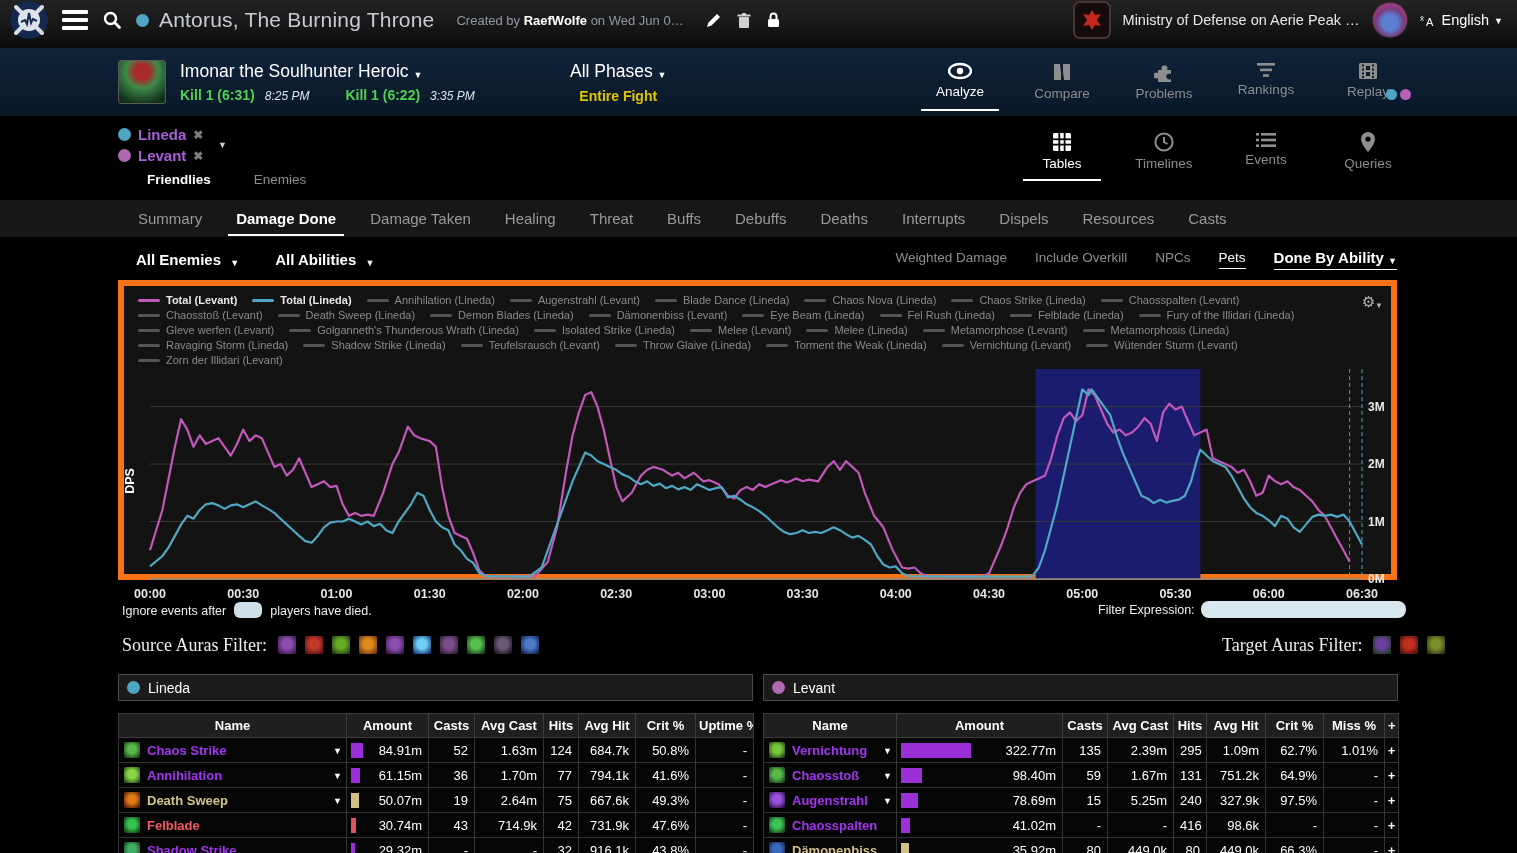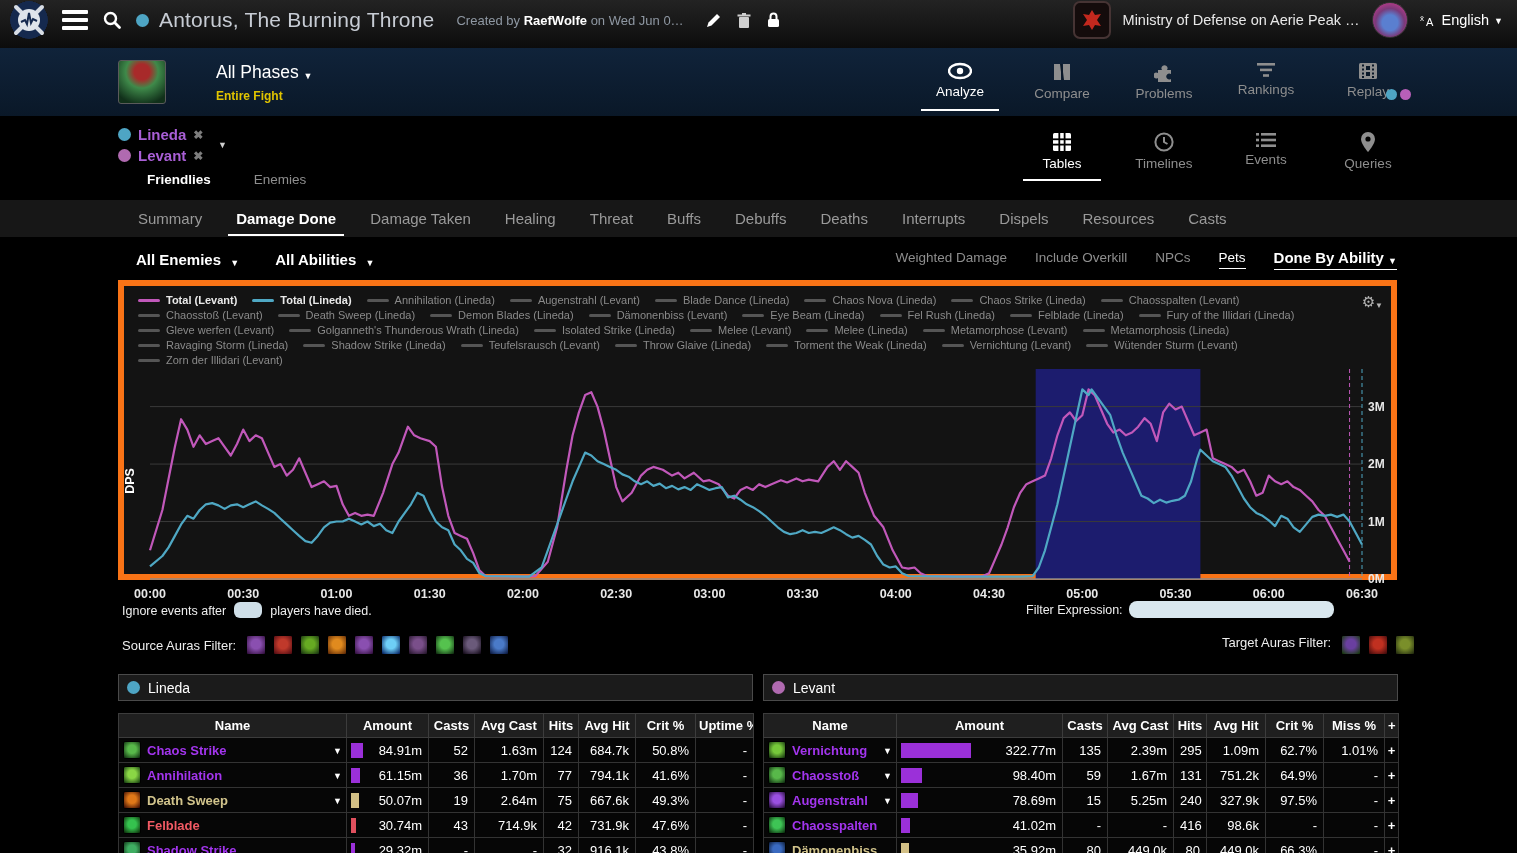--- a/index.html
+++ b/index.html
@@ -27,21 +27,21 @@
   
   .bossbar { height:68px; background:linear-gradient(#10233a,#0a1828); display:flex; align-items:center; padding-left:118px; }
   .boss-portrait { width:48px; height:44px; border:1px solid #5a5a5a; border-radius:3px; background:radial-gradient(circle at 50% 26%, #a82a2a 0 20%, #3f8a4a 42%, #11301a 85%); }
   .boss-meta { margin-left:14px; width:340px; }
   .boss-name { color:#fff; font-size:17.5px; }
   .kill-row { display:flex; gap:10px; margin-top:5px; align-items:baseline; }
   .kill { color:#4fd24f; font-size:14px; font-weight:bold; }
   .kill-time { color:#dfe4ea; font-size:12px; font-style:italic; margin-right:26px; }
   .phase-block { margin-left:50px; }
   .phase-top { color:#fff; font-size:17.5px; }
-  .phase-sub { color:#e0c400; font-size:12px; font-weight:bold; margin-top:6px; }
+  .phase-sub { color:#e0c400; font-size:14px; font-weight:bold; margin-top:6px;text-align:center; }
   .icon-tabs { margin-left:auto; margin-right:104px; display:flex;gap:12px; }
   .icon-tab { width:90px; display:flex; flex-direction:column; align-items:center; gap:4px; padding:6px 0 8px; color:#8e8e8e; font-size:13.5px; cursor:pointer; position:relative; }
   .icon-tab.active { color:#fff; }
   .icon-tab.active::after { content:""; position:absolute; left:6px; right:6px; bottom:-2px; height:2px; background:#fff; }
   .icon-tab svg { display:block; }
   .replay-dots { position:absolute; right:2px; bottom:9px; display:flex; gap:3px; }
   .replay-dots i { width:11px; height:11px; border-radius:50%; display:block; }
 
   
   .selrow { height:84px; background:#000; display:flex; padding-left:118px; }
@@ -78,23 +78,23 @@
   .legend { padding:7px 30px 2px 14px; display:flex; flex-wrap:wrap; column-gap:15px; row-gap:1px; }
   .litem { display:flex; align-items:center; gap:6px; font-size:11px; color:#8a8a8a; line-height:14px; cursor:pointer; }
   .litem .sw { width:22px; height:3px; border-radius:2px; background:#555; }
   .litem.bright { color:#e9e9e9; font-weight:bold; }
   .gear { position:absolute; top:7px; right:8px; color:#b5b5b5; font-size:15px; cursor:pointer; }
   .gear .caret { font-size:8px; color:#b5b5b5; }
 
   
   .ignorerow { margin:16px 0 0 122px; display:flex; align-items:flex-end; color:#eee; font-size:12.5px; height:22px; }
   .mini-input { width:28px; height:16px; border-radius:6px; background:#cfdfe8; border:none; margin:0 8px; }
-  .fexp { position:absolute; left:1026px; display:flex; align-items:center; gap:6px; color:#eee; font-size:12.5px; }
+  .fexp { position:absolute; left:1098px; display:flex; align-items:center; gap:6px; color:#eee; font-size:12.5px; }
   .fexp-input { width:205px; height:17px; border-radius:8px; background:#d9e7ee; border:none; }
-  .aurarow { margin:14px 0 0 122px; display:flex; align-items:center; color:#eee; font-size:13px; position:relative; height:26px; }
+  .aurarow { margin:14px 0 0 122px; display:flex; align-items:center; color:#eee; font-size:18px; position:relative; height:26px;font-family:Liberation Serif, serif; }
   .aura-icons { display:flex; gap:7px; margin-left:10px; }
   .aura { width:20px; height:20px; border-radius:2px; border:1px solid #000; cursor:pointer; }
   .target-block { position:absolute; left:1100px; display:flex; align-items:flex-start; }
 
   
   .tablescol { margin:16px 0 0 118px; display:flex; gap:10px; }
   .tpanel { width:635px; }
   .tpanel-head { height:27px; border:1px solid #4a4a4a; background:#1b1b1b; display:flex; align-items:center; gap:8px; padding-left:8px; }
   .tpanel-head .dot { width:13px; height:13px; border-radius:50%; }
   .tpanel-head .aname { color:#fff; font-size:14px; }
@@ -170,20 +170,29 @@
           <text x="6" y="13" font-size="11" fill="#fff" font-family="sans-serif">A</text>
         </svg>
       <span>English</span>
         <span class="caret">▼</span>
     </span>
   </div>
 </div>
 
 <div class="bossbar">
   <div class="boss-portrait"></div>
+  <div class="boss-meta">
+    <div class="boss-name"><span>Imonar the Soulhunter Heroic</span> <span class="caret">▼</span></div>
+    <div class="kill-row">
+      <span class="kill">Kill 1 (6:31)</span>
+      <span class="kill-time">8:25 PM</span>
+      <span class="kill">Kill 1 (6:22)</span>
+      <span class="kill-time">3:35 PM</span>
+    </div>
+  </div>
   <div class="phase-block">
     <div class="phase-top"><span>All Phases</span> <span class="caret">▼</span></div>
     <div class="phase-sub">Entire Fight</div>
   </div>
   <div class="icon-tabs">
       <div class="icon-tab active">
         <span>
           <svg width="24" height="18" viewBox="0 0 24 18">
             <ellipse cx="12" cy="9" rx="11" ry="7" fill="none" stroke="#fff" stroke-width="2.4"></ellipse>
             <circle cx="12" cy="9" r="3.2" fill="#fff"></circle>

